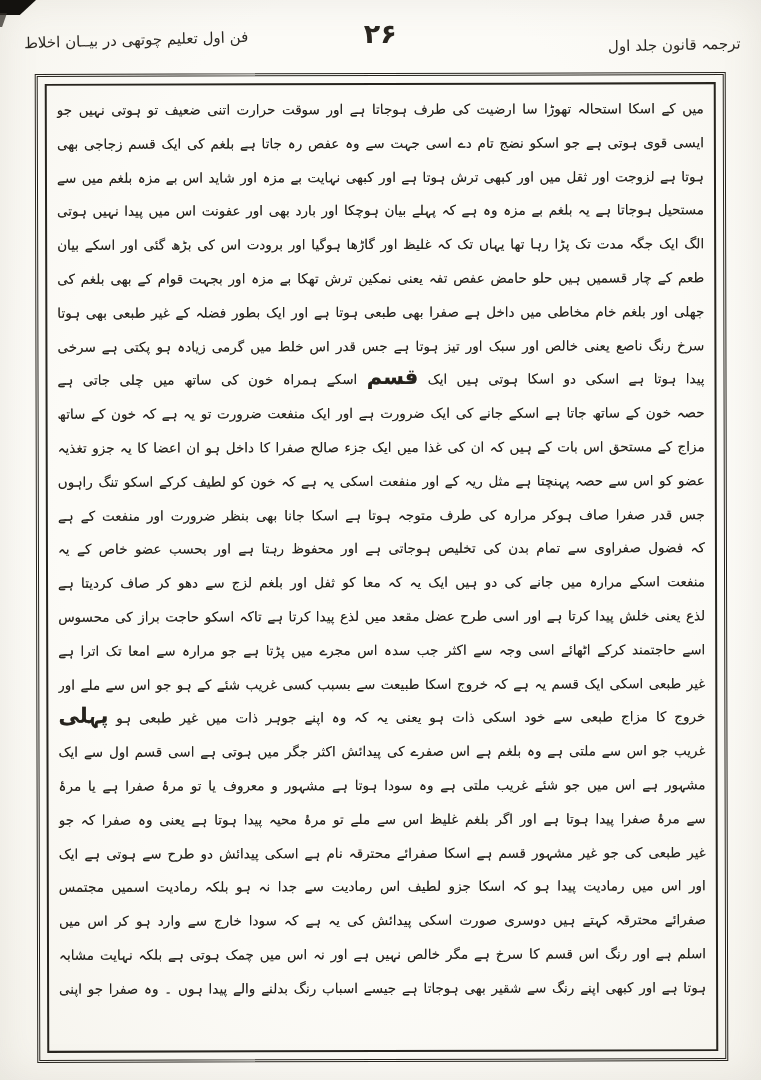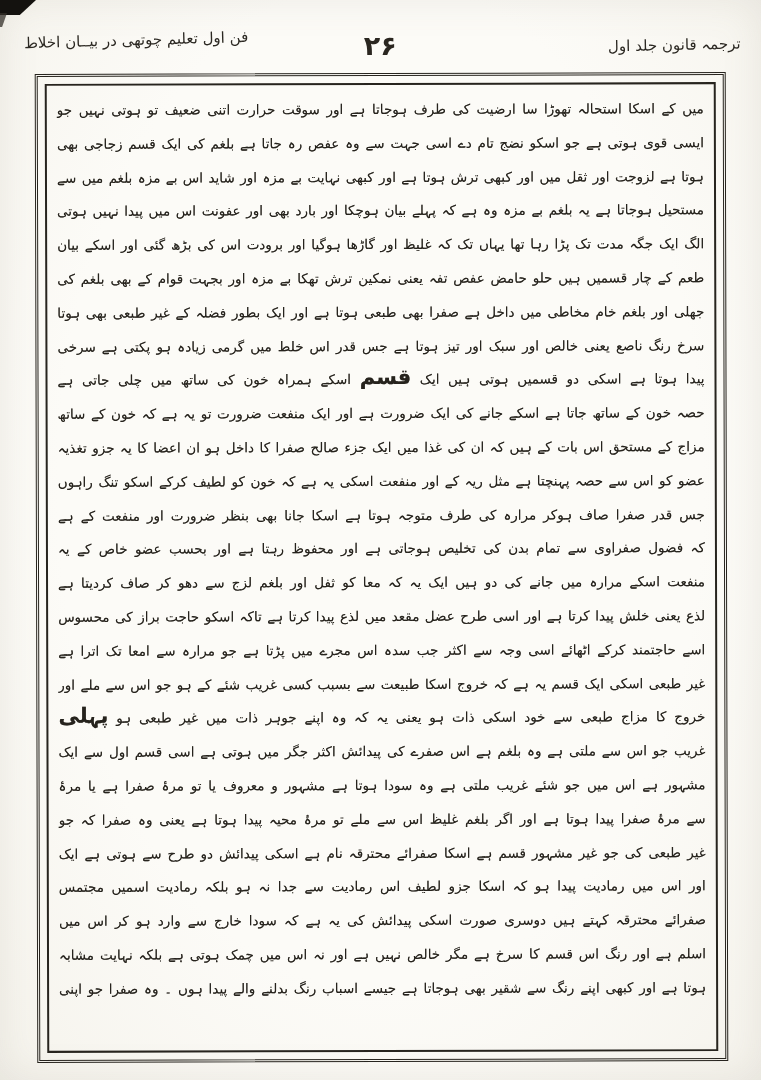--- a/index.html
+++ b/index.html
@@ -32,21 +32,21 @@
     transform:rotate(-1.2deg);
     color:#2b2822;
   }
   .head-left{
     position:absolute;top:31px;left:24px;
     font-size:15px;
     transform:rotate(-1.6deg);
     color:#2b2822;
   }
   .folio{
-    position:absolute;top:30px;left:50%;transform:translateX(-51%);
+    position:absolute;top:18px;left:50%;transform:translateX(-51%);
     font-size:27px;font-weight:bold;color:#2a2620;
     letter-spacing:2px;
   }
   
   .frame-outer{
     position:absolute;left:36px;top:73px;width:691px;height:989px;
     border:3px double #27241e;
     transform:rotate(-.15deg);
     background:transparent;
   }
@@ -95,21 +95,21 @@
     <div class="frame-inner">
       <div class="text-block">
           <div class="line"><span>میں کے اسکا استحالہ تھوڑا سا ارضیت کی طرف ہوجاتا ہے اور سوقت حرارت اتنی ضعیف تو ہوتی نہیں جو اسکو جوش میں لاکر ترش کردے ساور نہ حرارت</span></div>
           <div class="line"><span>ایسی قوی ہوتی ہے جو اسکو نضج تام دے اسی جہت سے وہ عفص رہ جاتا ہے بلغم کی ایک قسم زجاجی بھی ہے جو کہ تھکن اور غلیظ مثال زجاج گداختہ کے</span></div>
           <div class="line"><span>ہوتا ہے لزوجت اور ثقل میں اور کبھی ترش ہوتا ہے اور کبھی نہایت بے مزہ اور شاید اس بے مزہ بلغم میں سے غلیظ وہی بلغم خام ہے یا اسکی طرف</span></div>
           <div class="line"><span>مستحیل ہوجاتا ہے یہ بلغم بے مزہ وہ ہے کہ پہلے بیان ہوچکا اور بارد بھی اور عفونت اس میں پیدا نہیں ہوتی تھی اور نہ اس میں کوئی اور چیز ملی تھی بلکہ</span></div>
           <div class="line"><span>الگ ایک جگہ مدت تک پڑا رہا تھا یہاں تک کہ غلیظ اور گاڑھا ہوگیا اور برودت اس کی بڑھ گئی اور اسکے بیان سے یہ معلوم ہوا کہ بلغم فاسد کی بلحاظ</span></div>
           <div class="line"><span>طعم کے چار قسمیں ہیں حلو حامض عفص تفہ یعنی نمکین ترش تھکا بے مزہ اور بجہت قوام کے بھی بلغم کی چار قسمیں ہیں مائی زجاجی مخاطی</span></div>
           <div class="line"><span>جھلی اور بلغم خام مخاطی میں داخل ہے صفرا بھی طبعی ہوتا ہے اور ایک بطور فضلہ کے غیر طبعی بھی ہوتا ہے صفرا طبعی خون کا رغوہ یعنی کف ہے</span></div>
           <div class="line"><span>سرخ رنگ ناصع یعنی خالص اور سبک اور تیز ہوتا ہے جس قدر اس خلط میں گرمی زیادہ ہو پکتی ہے سرخی زیادہ بڑھتی ہے جس وقت جگر میں</span></div>
-          <div class="line"><span>پیدا ہوتا ہے اسکی دو قسمیں ہوتی ہیں ایک</span> <span class="em">قسم</span> <span>اسکے ہمراہ خون کی ساتھ میں چلی جاتی ہے</span>  </div>
+          <div class="line"><span>پیدا ہوتا ہے اسکی دو اسکا ہوتی ہیں ایک</span> <span class="em">قسم</span> <span>اسکے ہمراہ خون کی ساتھ میں چلی جاتی ہے</span>  </div>
           <div class="line"><span>حصہ خون کے ساتھ جاتا ہے اسکے جانے کی ایک ضرورت ہے اور ایک منفعت ضرورت تو یہ ہے کہ خون کے ساتھ ملکر جو اعضا بنظر اپنے</span></div>
           <div class="line"><span>مزاج کے مستحق اس بات کے ہیں کہ ان کی غذا میں ایک جزء صالح صفرا کا داخل ہو ان اعضا کا یہ جزو تغذیہ کرتا ہے جس قدر کہ تقسیم میں اس</span></div>
           <div class="line"><span>عضو کو اس سے حصہ پہنچتا ہے مثل ریہ کے اور منفعت اسکی یہ ہے کہ خون کو لطیف کرکے اسکو تنگ راہوں میں نفوذ کی قابلیت بخشے</span></div>
           <div class="line"><span>جس قدر صفرا صاف ہوکر مرارہ کی طرف متوجہ ہوتا ہے اسکا جانا بھی بنظر ضرورت اور منفعت کے ہے ضرورت بہ نسبت تمام بدن کے تو یہ ہے</span></div>
           <div class="line"><span>کہ فضول صفراوی سے تمام بدن کی تخلیص ہوجاتی ہے اور محفوظ رہتا ہے اور بحسب عضو خاص کے یہ ضرورت ہے کہ مرارہ کا تغذیہ کرتا ہے</span></div>
           <div class="line"><span>منفعت اسکے مرارہ میں جانے کی دو ہیں ایک یہ کہ معا کو ثفل اور بلغم لزج سے دھو کر صاف کردیتا ہے</span>  </div>
           <div class="line"><span>لذع یعنی خلش پیدا کرتا ہے اور اسی طرح عضل مقعد میں لذع پیدا کرتا ہے تاکہ اسکو حاجت براز کی محسوس ہو اور واسطے قضائے حاجت کے</span></div>
           <div class="line"><span>اسے حاجتمند کرکے اٹھائے اسی وجہ سے اکثر جب سدہ اس مجرے میں پڑتا ہے جو مرارہ سے امعا تک اترا ہے قولنج عارض ہوتا ہے صفرائے</span></div>
           <div class="line"><span>غیر طبعی اسکی ایک قسم یہ ہے کہ خروج اسکا طبیعت سے بسبب کسی غریب شئے کے ہو جو اس سے ملے اور ایک قسم یہ ہے کہ سبب اسکے</span></div>
           <div class="line"><span>خروج کا مزاج طبعی سے خود اسکی ذات ہو یعنی یہ کہ وہ اپنے جوہر ذات میں غیر طبعی ہو</span> <span class="em">پہلی قسم</span> </div>

